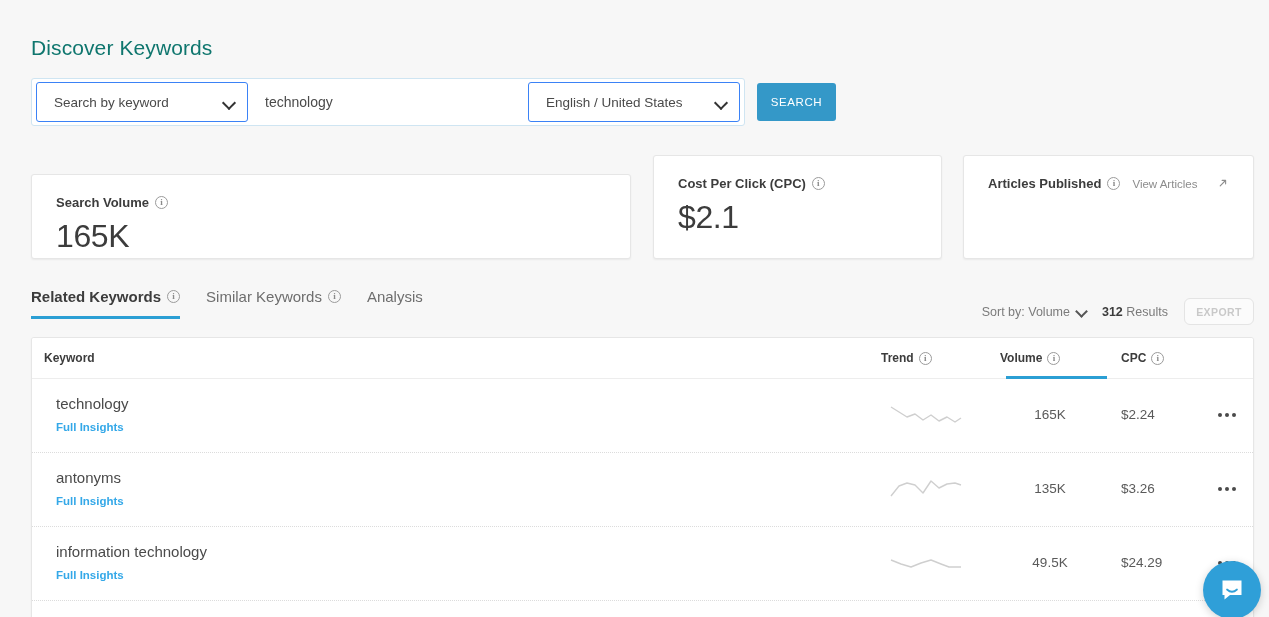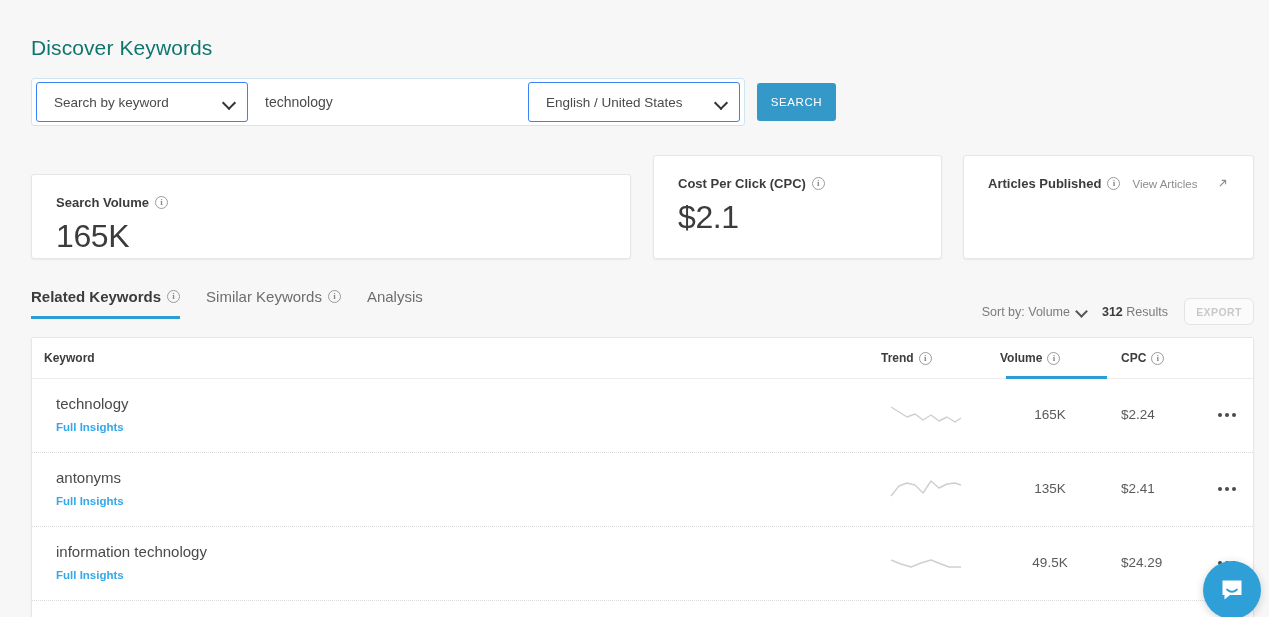--- a/index.html
+++ b/index.html
@@ -325,21 +325,21 @@
         </div>
     </div>
 
     <div class="row">
       <div class="row-kw">antonyms</div>
       <a class="row-link">Full Insights</a>
       <svg class="row-spark" width="72" height="22">
         <polyline fill="none" stroke="#cfcfcf" stroke-width="1.4" stroke-linejoin="round" points="1,18 9,8 17,5 25,7 33,15 41,3 49,10 57,6 65,5 71,7"></polyline>
       </svg>
       <div class="row-vol">135K</div>
-      <div class="row-cpc">$2.41</div>
+      <div class="row-cpc">$3.26</div>
       <div class="row-more">
           <i></i>
           <i></i>
           <i></i>
         </div>
     </div>
 
     <div class="row">
       <div class="row-kw">information technology</div>
       <a class="row-link">Full Insights</a>

